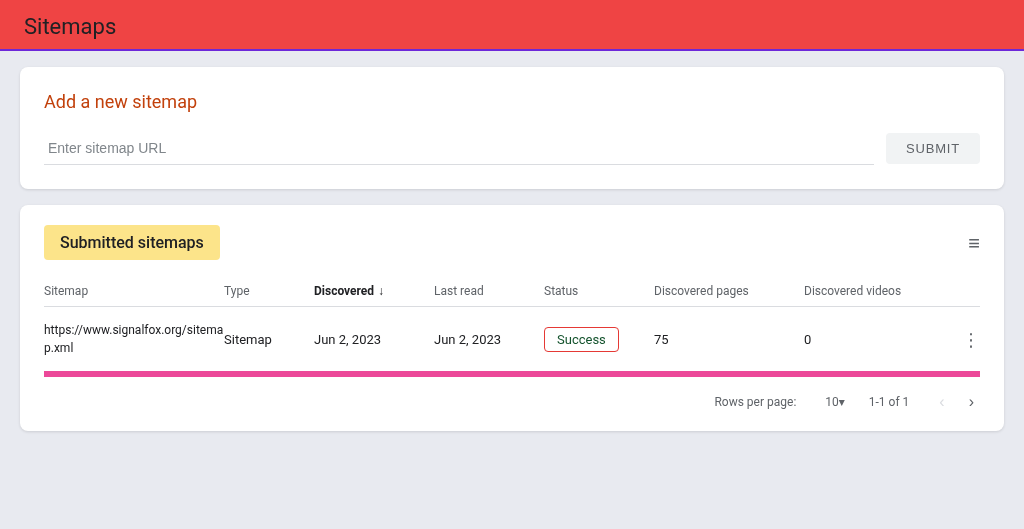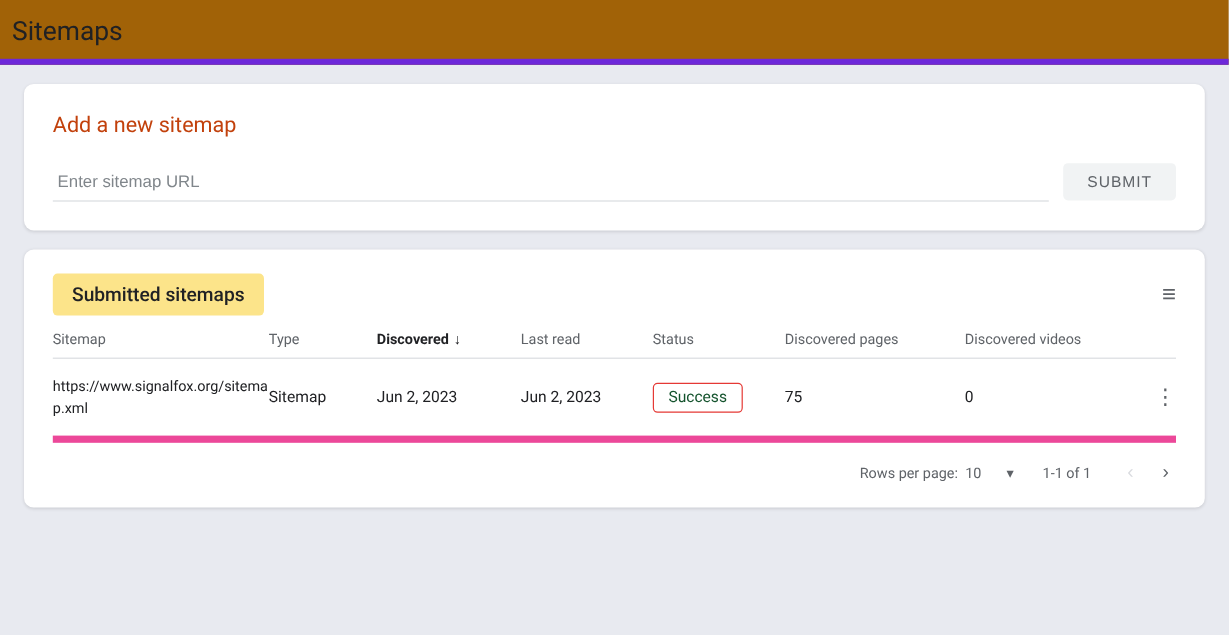--- a/index.html
+++ b/index.html
@@ -6,23 +6,23 @@
     body {
       font-family: 'Roboto', Arial, sans-serif;
       background: #e8eaf0;
       min-height: 529px;
       width: 1024px;
       font-size: 14px;
       color: #202124;
     }
 
     .page-header {
-      background: #a16207;
-      padding: 14px 24px 10px 10px;
-      border-bottom: 5px solid #6d28d9;
+      background: #ef4444;
+      padding: 14px 24px 10px 24px;
+      border-bottom: 2px solid #6d28d9;
     }
 
     .page-title {
       font-size: 22px;
       font-weight: 400;
       color: #202124;
     }
 
     .content-area {
       padding: 16px 20px;
@@ -83,21 +83,21 @@
       background: #fff;
       border-radius: 8px;
       box-shadow: 0 1px 3px rgba(0,0,0,0.12);
       padding: 20px 24px 16px 24px;
     }
 
     .card-header-row {
       display: flex;
       align-items: center;
       justify-content: space-between;
-      margin-bottom: 5px;
+      margin-bottom: 16px;
     }
 
     .submitted-badge {
       background: #fce48a;
       border-radius: 4px;
       padding: 8px 16px;
       font-size: 16px;
       font-weight: 500;
       color: #202124;
     }
@@ -178,22 +178,23 @@
 
     .rows-per-page {
       display: flex;
       align-items: center;
       gap: 6px;
     }
 
     .rows-select {
       display: flex;
       align-items: center;
-      gap: 21px;
-      cursor: pointer;
+      gap: 0;
+      cursor: pointer;
+      margin-left: 23px;
     }
 
     .pagination-info {
       margin: 0 12px;
     }
 
     .nav-btn {
       background: none;
       border: none;
       cursor: pointer;

